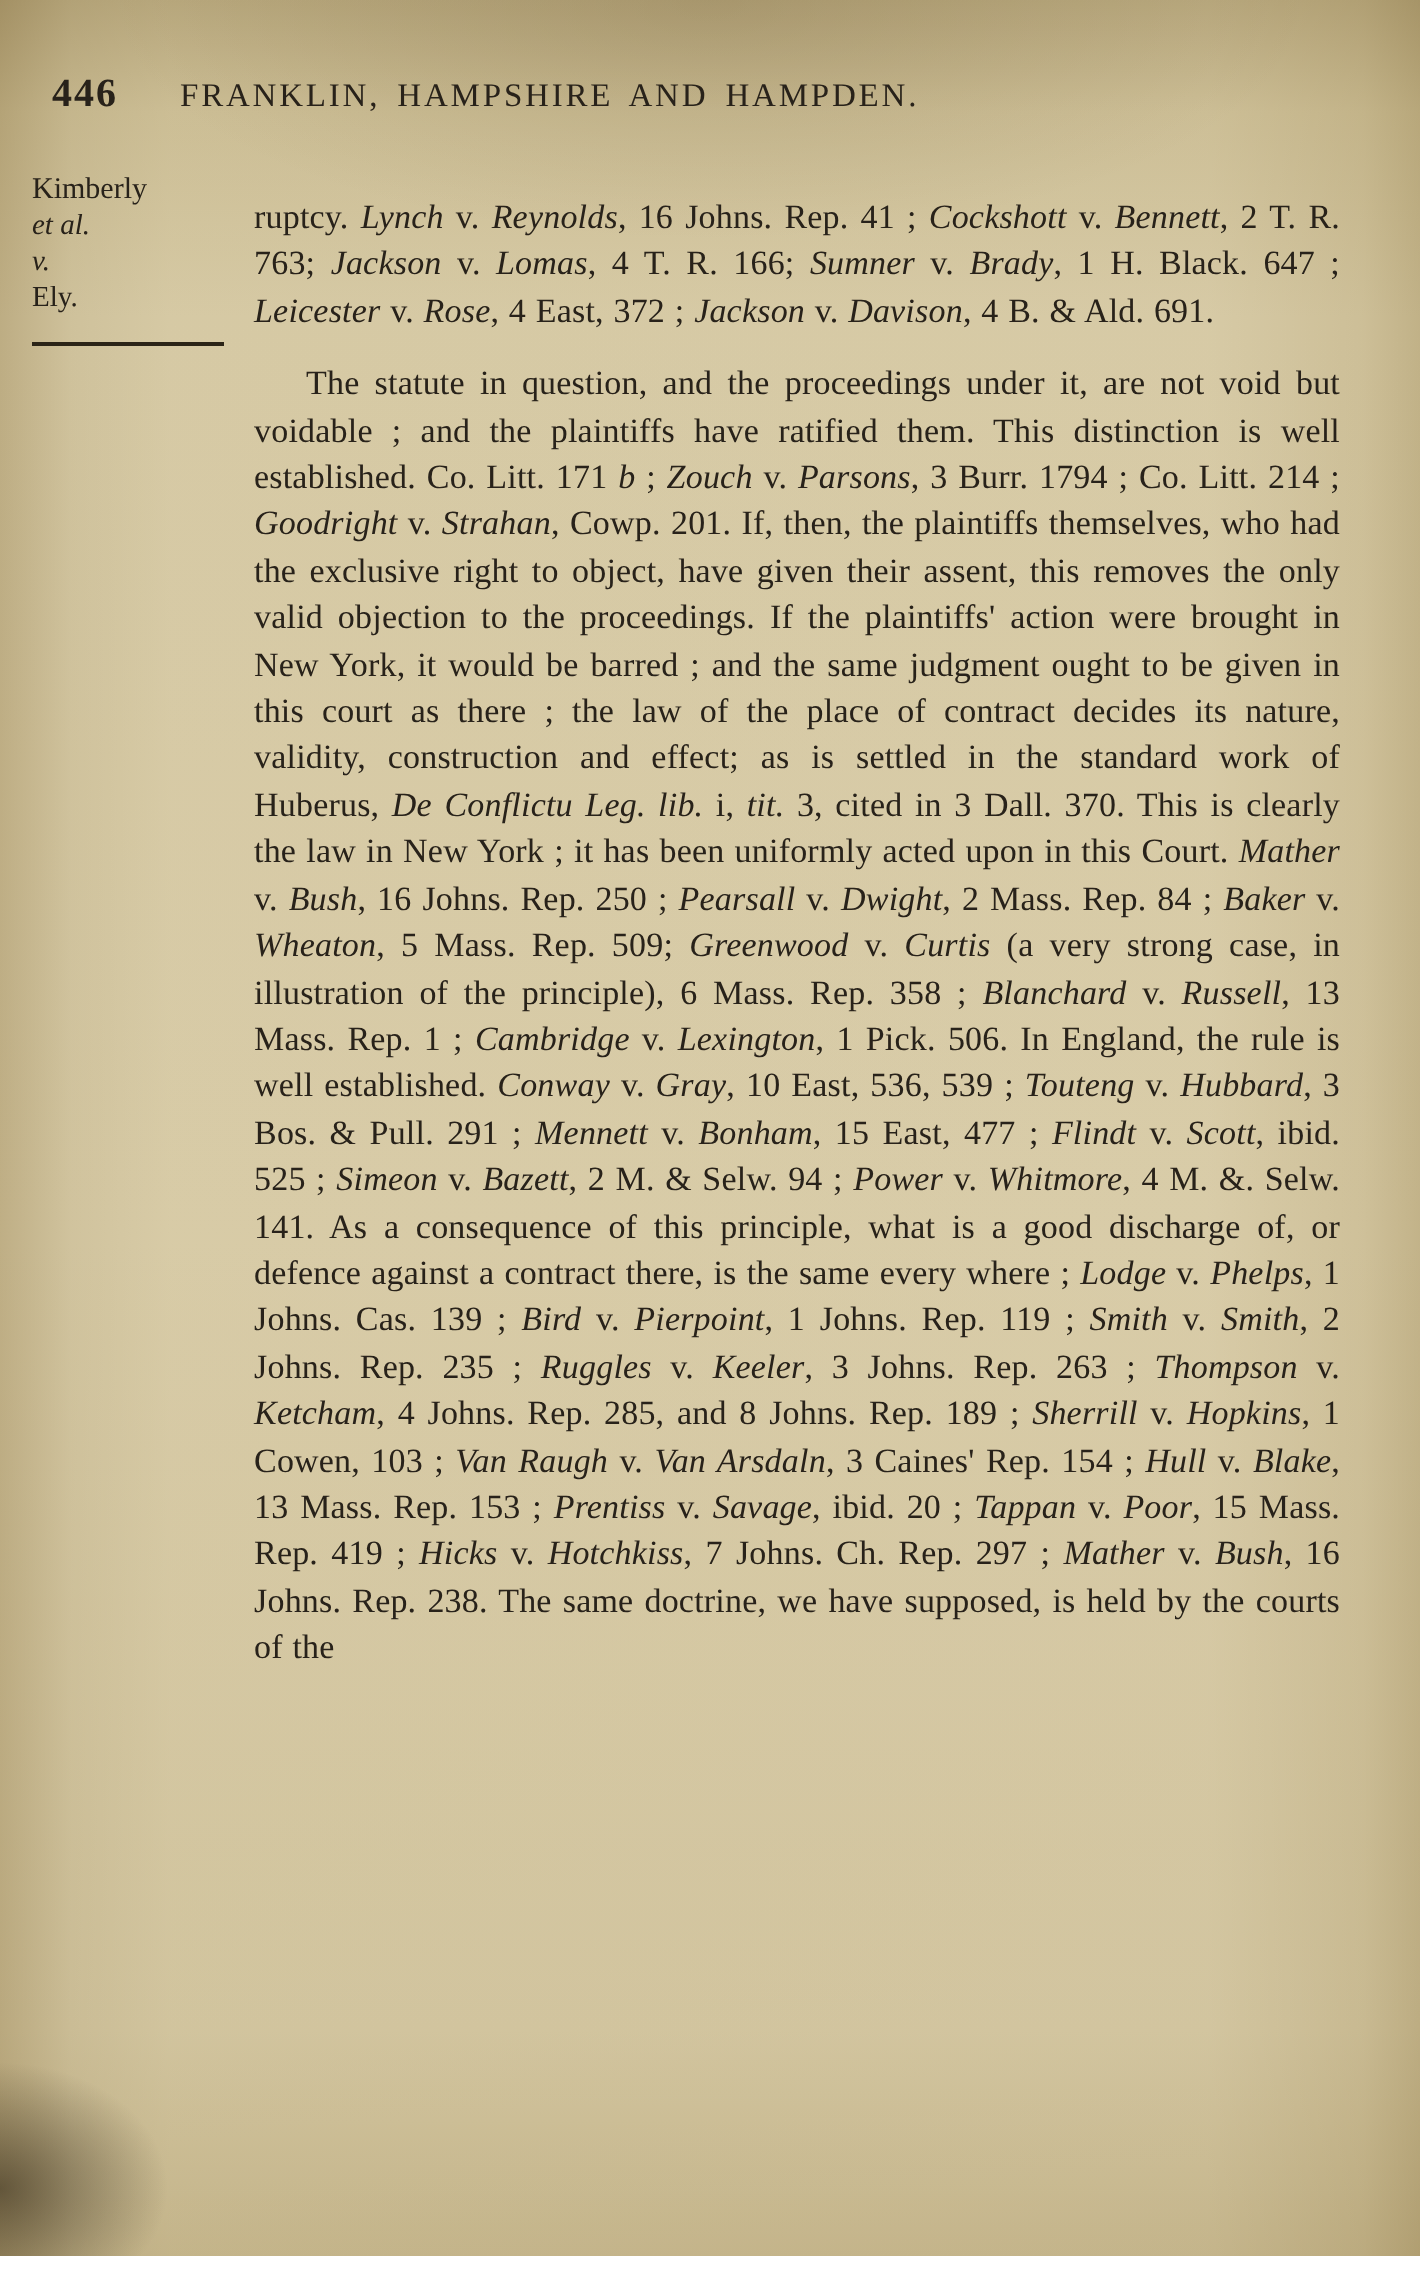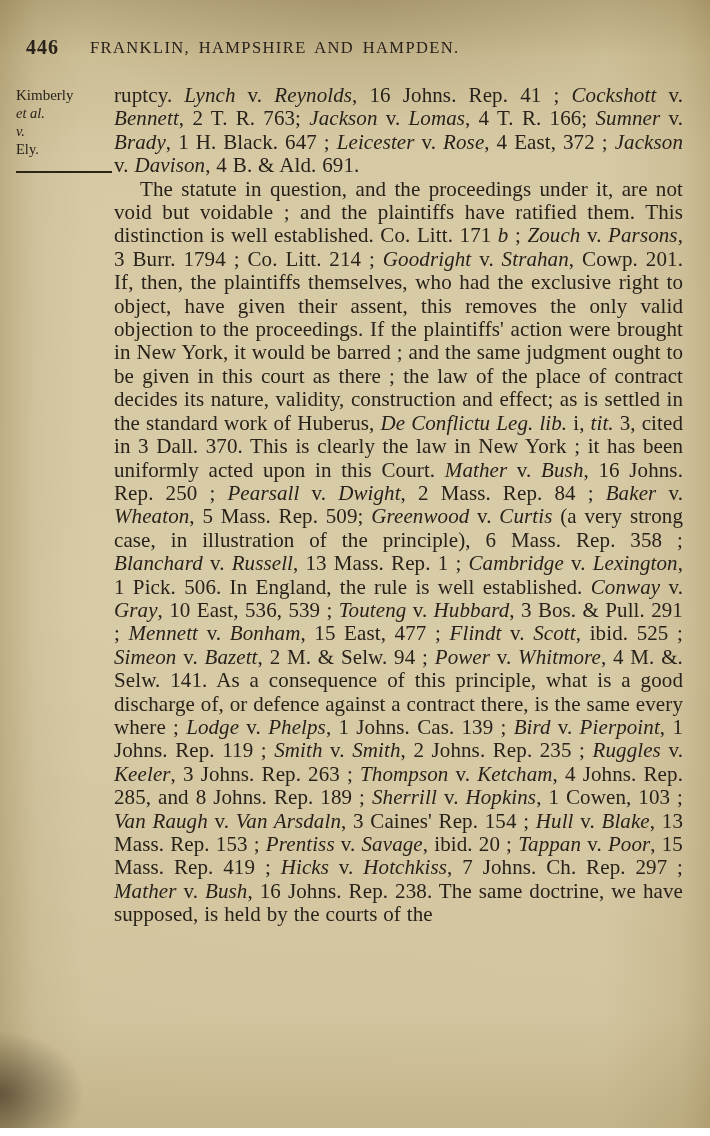--- a/index.html
+++ b/index.html
@@ -39,22 +39,22 @@
   .mn-line.first { font-size: 15px; }
   .mn-rule {
     margin-top: 13px;
     border-top: 2.5px solid #2b2417;
     width: 100%;
   }
   .body-text {
     position: absolute; top: 84px; left: 114px; right: 27px;
   }
   .para {
-    margin: 0;
-    font-size: 21px;
+    margin: 13px;
+    font-size: 17px;
     line-height: 23.4px;
     text-align: justify;
     letter-spacing: 0.1px;
     word-spacing: 0.5px;
   }
   .para.indent { text-indent: 26px; }
   .it { font-style: italic; }
 </style>
 </head>
 <body>

